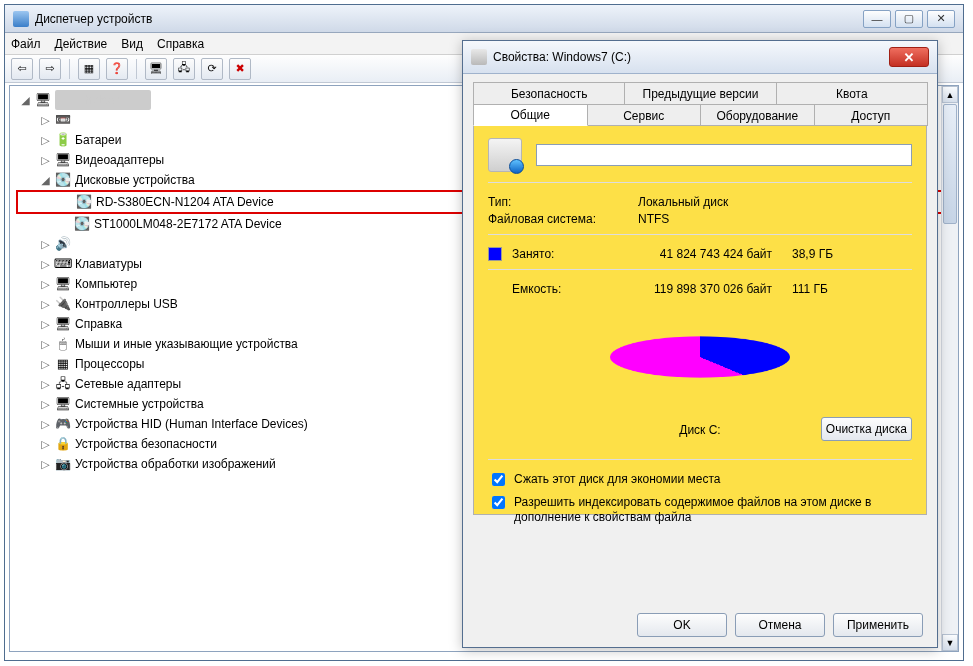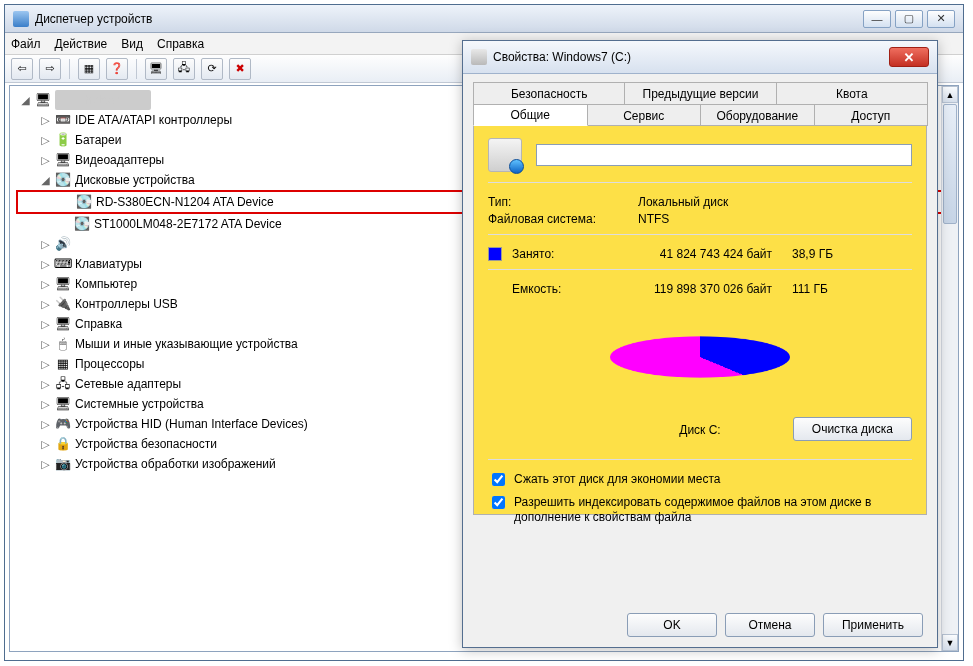--- a/index.html
+++ b/index.html
@@ -236,21 +236,21 @@
     left:0; top:36px;
     width:180px; height:30px;
     background:#c000c0;
     border-radius: 0 0 90px 90px / 0 0 18px 18px;
     z-index:-1;
   }
   .disk-caption { text-align:center; margin-top:2px;}
   .cleanup-btn-row { display:flex; justify-content:flex-end; margin-top:-20px;}
   .win-button {
     height:24px; min-width:90px;
-    padding: 0 18px;
+    padding: 0 4px;
     background:linear-gradient(#fdfdfd,#e4e8ee);
     border:1px solid #8a9db6;
     border-radius:3px;
     font:inherit;
     display:inline-flex; align-items:center; justify-content:center;
   }
   .checkbox-row { display:flex; align-items:flex-start; gap:6px; margin:6px 0; line-height:15px;}
   .checkbox-row input { margin-top:1px;}
   .dialog-buttons {
     position:absolute;
@@ -298,21 +298,20 @@
 
       <div class="tree-row depth0">
         <span class="expander">◢</span>
         <span class="node-icon">🖥</span>
         <span style="background:#ccc; color:#ccc; padding:0 30px;border-radius:2px;">hidden</span>
       </div>
 
       <div class="tree-row depth1">
         <span class="expander">▷</span>
         <span class="node-icon">📼</span>
-        <span>IDE ATA/ATAPI контроллеры</span>
       </div>
       <div class="tree-row depth1">
         <span class="expander">▷</span>
         <span class="node-icon">🔋</span>
         <span>Батареи</span>
       </div>
       <div class="tree-row depth1">
         <span class="expander">▷</span>
         <span class="node-icon">🖥</span>
         <span>Видеоадаптеры</span>

